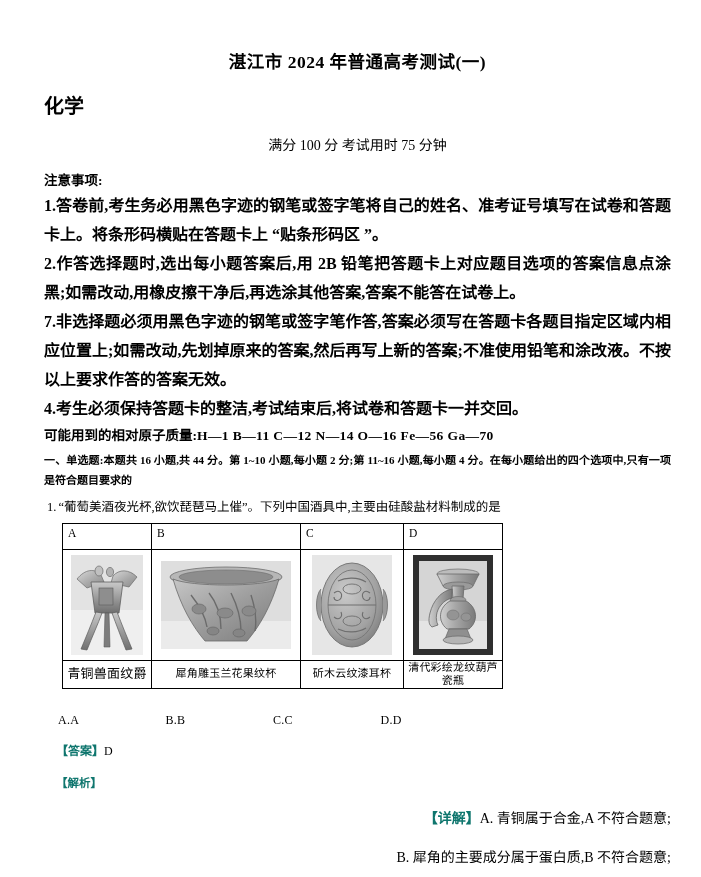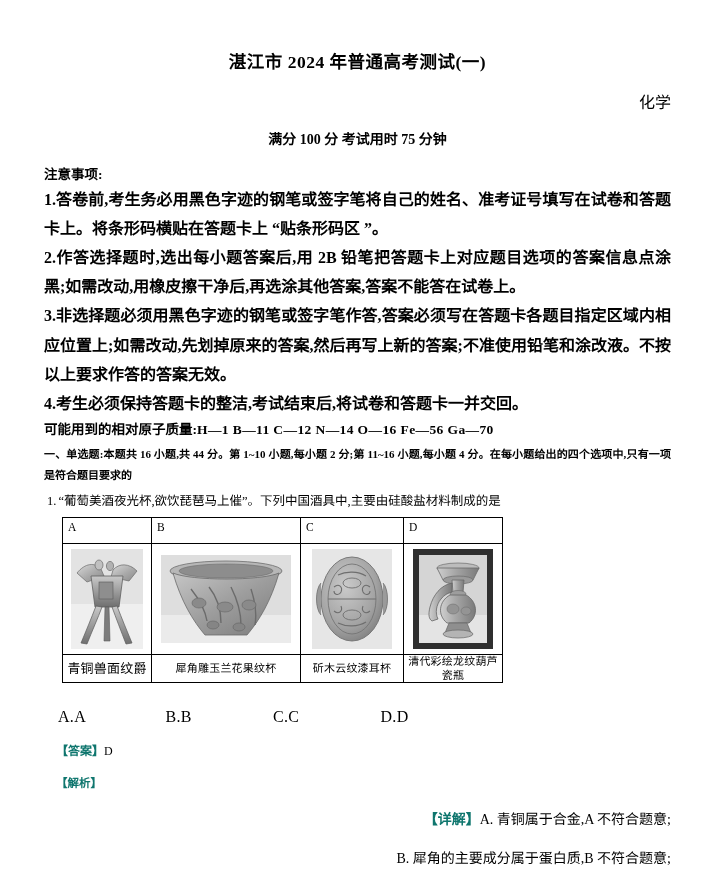--- a/index.html
+++ b/index.html
@@ -26,30 +26,30 @@
   
   .doc-title {
     text-align: center;
     font-size: 17.5px;
     font-weight: bold;
     letter-spacing: 0.5px;
     margin: 12px 0 0 0;
     line-height: 1.4;
   }
   .doc-subject {
-    text-align: right;
-    font-size: 16px;
-    font-weight: normal;
+    text-align: left;
+    font-size: 20px;
+    font-weight: bold;
     margin: 17px 0 0 0;
     line-height: 1.4;
   }
   .doc-scoreline {
     text-align: center;
     font-size: 14px;
-    font-weight: bold;
+    font-weight: normal;
     margin: 16px 0 0 0;
     line-height: 1.4;
   }
 
   
   .notice-head {
     font-size: 13.5px;
     font-weight: bold;
     margin: 16px 0 0 0;
     line-height: 1.45;
@@ -133,21 +133,21 @@
   
   .artifact {
     display: block;
     margin: 0 auto;
   }
 
   
   .choices {
     display: flex;
     margin: 22px 0 0 14px;
-    font-size: 16px;
+    font-size: 12px;
     width: 430px;
   }
   .choices .ch {
     width: 25%;
     line-height: 1.5;
     letter-spacing: 0.3px;
   }
 
   
   .ans-line {
@@ -178,21 +178,21 @@
 
 <div class="page">
 
   <div class="doc-title">湛江市 2024 年普通高考测试(一)</div>
   <div class="doc-subject">化学</div>
   <div class="doc-scoreline">满分 100 分 考试用时 75 分钟</div>
 
   <div class="notice-head">注意事项:</div>
   <p class="notice-item">1.答卷前,考生务必用黑色字迹的钢笔或签字笔将自己的姓名、准考证号填写在试卷和答题卡上。将条形码横贴在答题卡上 “贴条形码区 ”。</p>
   <p class="notice-item">2.作答选择题时,选出每小题答案后,用 2B 铅笔把答题卡上对应题目选项的答案信息点涂黑;如需改动,用橡皮擦干净后,再选涂其他答案,答案不能答在试卷上。</p>
-  <p class="notice-item">3.非选择题必须用黑色字迹的钢笔或签字笔作答,答案必须写在答题卡各题目指定区域内相应位置上;如需改动,先划掉原来的答案,然后再写上新的答案;不准使用铅笔和涂改液。不按以上要求作答的答案无效。</p>
+  <p class="notice-item">7.非选择题必须用黑色字迹的钢笔或签字笔作答,答案必须写在答题卡各题目指定区域内相应位置上;如需改动,先划掉原来的答案,然后再写上新的答案;不准使用铅笔和涂改液。不按以上要求作答的答案无效。</p>
   <p class="notice-item">4.考生必须保持答题卡的整洁,考试结束后,将试卷和答题卡一并交回。</p>
 
   <p class="atomic-line"><span>可能用到的相对原子质量:</span><span class="atomic-values">H—1  B—11  C—12  N—14  O—16  Fe—56  Ga—70</span></p>
 
   <p class="section-head">一、单选题:本题共 16 小题,共 44 分。第 1~10 小题,每小题 2 分;第 11~16 小题,每小题 4 分。在每小题给出的四个选项中,只有一项是符合题目要求的</p>
 
   <p class="question"><span class="q-num">1.</span><span>“葡萄美酒夜光杯,欲饮琵琶马上催”。下列中国酒具中,主要由硅酸盐材料制成的是</span></p>
 
   <table class="opt-table">
     <tbody>

